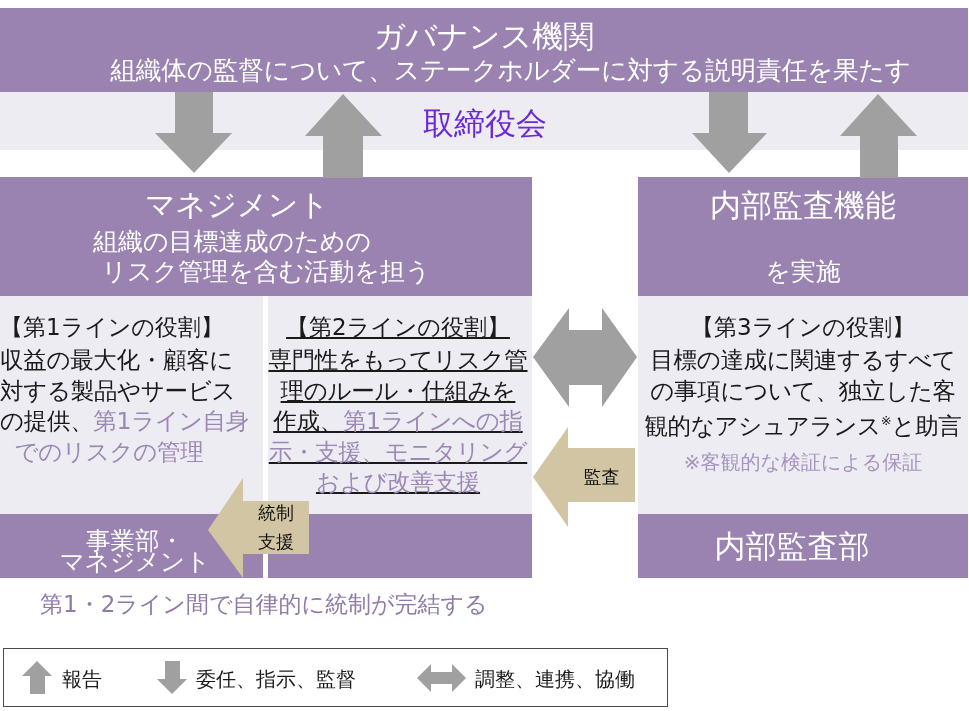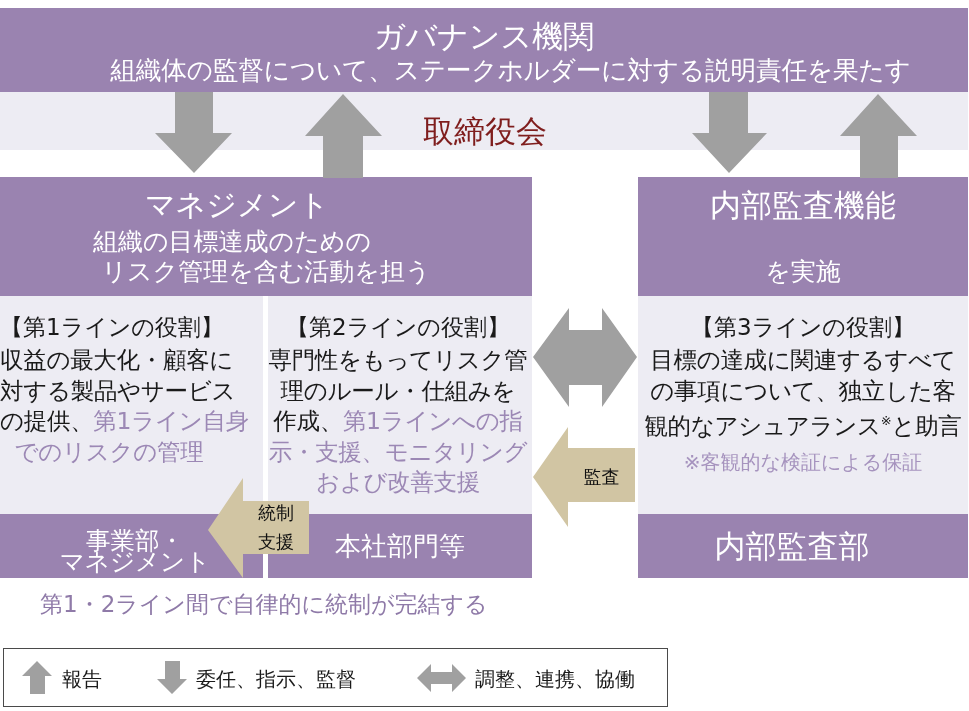--- a/index.html
+++ b/index.html
@@ -22,21 +22,21 @@
     .band-purple { background: var(--purple); }
     .band-light { background: var(--light); }
 
     
     #gov-band { left: 0; top: 8px; width: 968px; height: 84px; }
     #gov-title { left: 0; top: 19px; width: 968px; line-height: 34px; font-size: 31px; }
     #gov-subtitle { left: 8px; top: 55px; width: 968px; line-height: 30px; font-size: 25.7px; letter-spacing: -0.2px; padding-left: 37px; }
 
     
     #board-band { left: 0; top: 92px; width: 968px; height: 58px; }
-    #board-label { left: 385px; top: 105px; width: 200px; line-height: 36px; font-size: 31px; color: #7f1d1d; margin-top: 8px; }
+    #board-label { left: 385px; top: 105px; width: 200px; line-height: 36px; font-size: 31px; color: #6d28d9; }
 
     
     #mgmt-head { left: 0; top: 177px; width: 532px; height: 119px; }
     #mgmt-title { left: 0; top: 188px; width: 426px; line-height: 34px; font-size: 30px; padding-left: 48px; }
     #mgmt-line-0 { left: 0; top: 227px; width: 464px; line-height: 30px; font-size: 25px; }
     #mgmt-line-1 { left: 0; top: 257px; width: 532px; line-height: 30px; font-size: 25px; }
 
     
     #ia-head { left: 638px; top: 177px; width: 330px; height: 119px; }
     #ia-title { left: 638px; top: 188px; width: 330px; line-height: 34px; font-size: 31px; }
@@ -50,21 +50,21 @@
     .unit { top: 514px; height: 64px; background: var(--purple); }
     #p1 { left: 0; width: 263px; }
     #p2 { left: 268px; width: 264px; }
     #p3 { left: 638px; width: 330px; }
     #u1 { left: 0; width: 263px; }
     #u2 { left: 268px; width: 264px; }
     #u3 { left: 638px; width: 330px; }
 
     .panel-text { top: 311px; }
     #t1 { left: 0; width: 218px; }
-    #t2 { left: 268px; width: 260px; }
+    #t2 { left: 268px; width: 260px; text-decoration: underline; }
     #t3 { left: 638px; width: 330px; }
     .heading { line-height: 32px; font-size: 23px; text-align: center; white-space: nowrap; margin-bottom: 2px; }
     .body-line { line-height: 30.5px; font-size: 23.5px; text-align: center; white-space: nowrap; letter-spacing: -0.3px; }
     .accent { color: var(--accent-text); }
     .footnote { margin-top: 6px; line-height: 28px; font-size: 20px; color: var(--footnote-text); text-align: center; white-space: nowrap; }
 
     .unit-label { line-height: 30px; font-size: 24.5px; }
     #u1-l0 { left: 0; top: 526px; width: 270px; }
     #u1-l1 { left: 0; top: 547px; width: 270px; }
     #u2-l0 { left: 268px; top: 531px; width: 264px; font-size: 26px; }
@@ -139,21 +139,20 @@
   <div id="t3" class="abs panel-text">
     <div class="heading">【第3ラインの役割】</div>
     <div class="body-line">目標の達成に関連するすべて</div>
     <div class="body-line">の事項について、独立した客</div>
     <div class="body-line"><span>観的なアシュアランス</span><span class="mark-sup-dark">※</span><span>と助言</span></div>
     <div class="footnote">※客観的な検証による保証</div>
   </div>
 
   <div id="u1-l0" class="abs center white unit-label">事業部・</div>
   <div id="u1-l1" class="abs center white unit-label">マネジメント</div>
-  <div id="u2-l0" class="abs center white unit-label">本社部門等</div>
   <div id="u3-l0" class="abs center white unit-label">内部監査部</div>
 
   <svg id="arrows" class="abs" viewBox="0 0 969 711">
     <polygon class="arrow-gray" points="175,92 213,92 213,133 232,133 194,173 155,133 175,133"></polygon>
     <polygon class="arrow-gray" points="343,94 382,136 363,136 363,178 323,178 323,136 305,136"></polygon>
     <polygon class="arrow-gray" points="709,92 748,92 748,133 767,133 729,173 692,133 709,133"></polygon>
     <polygon class="arrow-gray" points="878,94 917,136 898,136 898,178 860,178 860,136 840,136"></polygon>
     <polygon class="arrow-gray" points="533,357 569,308 569,330 602,330 602,308 637,357 602,407 602,385 569,385 569,407"></polygon>
     <polygon class="arrow-tan" points="533,477 568,427 568,448 635,448 635,502 568,502 568,527"></polygon>
     <polygon class="arrow-tan" points="208,530 243,478 243,501 309,501 309,554 243,554 243,578"></polygon>

